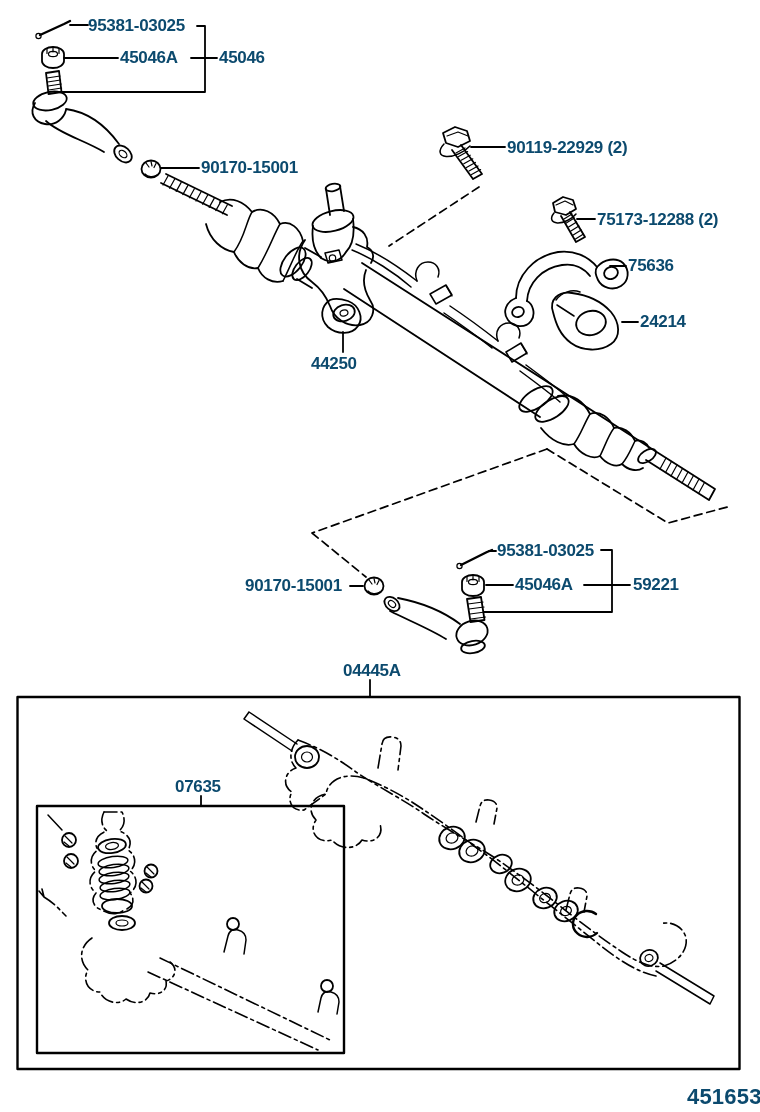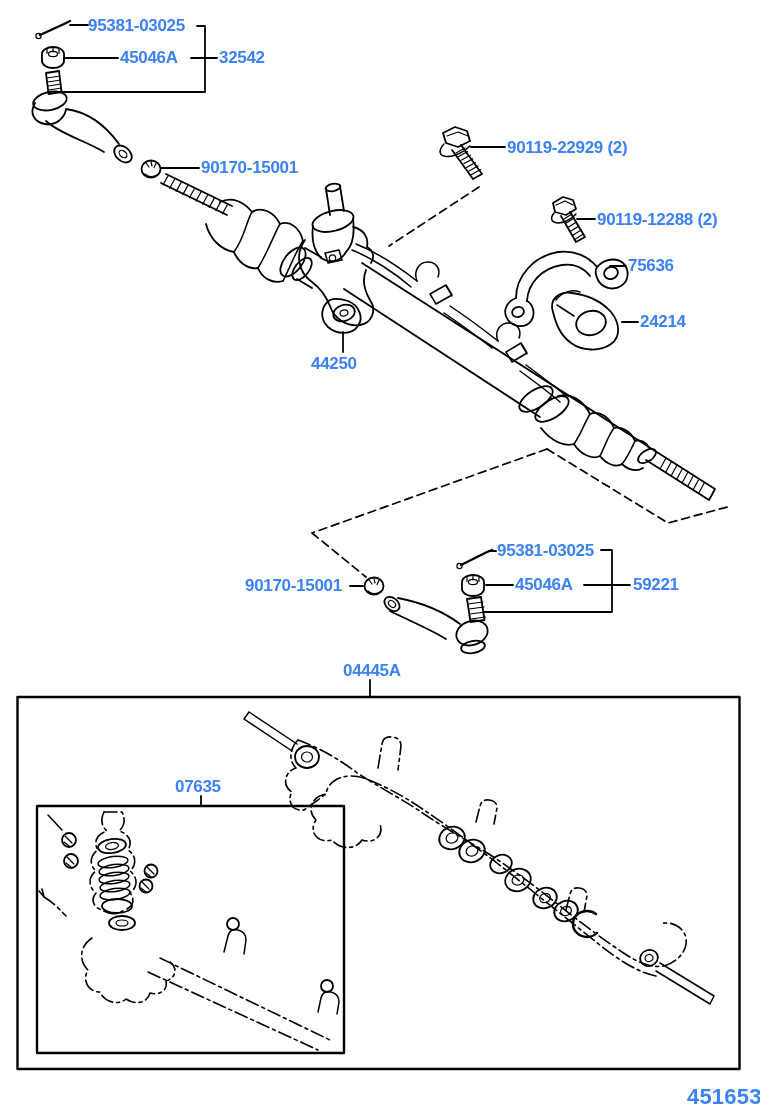--- a/index.html
+++ b/index.html
@@ -5,21 +5,21 @@
   html,body{margin:0;padding:0;background:#fff;}
   .stage{position:relative;width:760px;height:1112px;background:#fff;overflow:hidden;
          font-family:"Liberation Sans",sans-serif;}
   svg{position:absolute;left:0;top:0;}
   svg *{stroke:#000;fill:none;stroke-width:1.8;stroke-linecap:round;stroke-linejoin:round;}
   svg .thin{stroke-width:1.2;}
   svg .med{stroke-width:1.5;}
   svg .thick{stroke-width:2.4;}
   svg .ghost{stroke-width:1.6;stroke-dasharray:13 4 3 4;}
   svg .dash{stroke-width:1.7;stroke-dasharray:8 5;}
-  .lbl{position:absolute;font-weight:bold;font-size:17px;line-height:1;color:#3b82f6;
+  .lbl{position:absolute;font-weight:bold;font-size:17px;line-height:1;color:#0c4a6e;
        white-space:nowrap;letter-spacing:-0.3px;}
   .figcode{font-size:22px;letter-spacing:0.2px;}
 </style>
 </head>
 <body>
 
 <div class="stage">
 
 <svg width="760" height="1112" viewBox="0 0 760 1112">
 
@@ -247,24 +247,24 @@
     <path d="M160,958 L330,1040 M148,972 L318,1050" class="ghost"></path>
     <path d="M224,952 l4,-16 q2,-8 10,-6 q8,2 8,10 l-2,14" class="med"></path>
     <circle cx="233" cy="924" r="6"></circle>
     <path d="M318,1012 l3,-14 q2,-8 10,-6 q8,2 8,10 l-2,12" class="med"></path>
     <circle cx="327" cy="986" r="6"></circle>
   </g>
 </svg>
 
 <div class="lbl" style="left:88px;top:17px">95381-03025</div>
 <div class="lbl" style="left:120px;top:49px">45046A</div>
-<div class="lbl" style="left:219px;top:49px">32542</div>
+<div class="lbl" style="left:219px;top:49px">45046</div>
 <div class="lbl" style="left:201px;top:159px">90170-15001</div>
 <div class="lbl" style="left:507px;top:139px">90119-22929 (2)</div>
-<div class="lbl" style="left:597px;top:211px">90119-12288 (2)</div>
+<div class="lbl" style="left:597px;top:211px">75173-12288 (2)</div>
 <div class="lbl" style="left:628px;top:257px">75636</div>
 <div class="lbl" style="left:640px;top:313px">24214</div>
 <div class="lbl" style="left:311px;top:355px">44250</div>
 <div class="lbl" style="left:497px;top:542px">95381-03025</div>
 <div class="lbl" style="left:245px;top:577px">90170-15001</div>
 <div class="lbl" style="left:515px;top:576px">45046A</div>
 <div class="lbl" style="left:633px;top:576px">59221</div>
 <div class="lbl" style="left:343px;top:662px">04445A</div>
 <div class="lbl" style="left:175px;top:778px">07635</div>
 <div class="lbl figcode" style="left:687px;top:1086px">451653</div>

